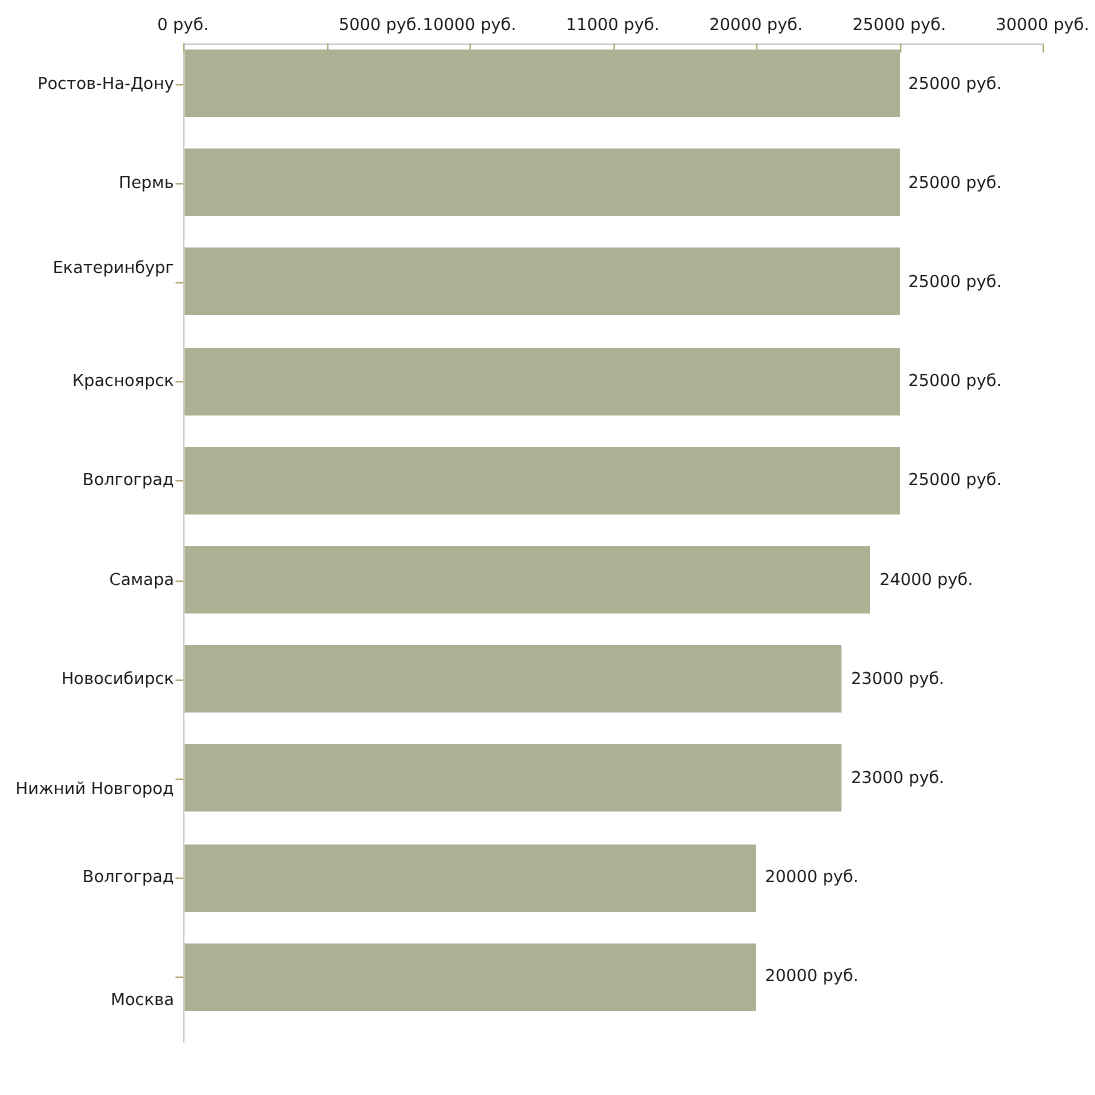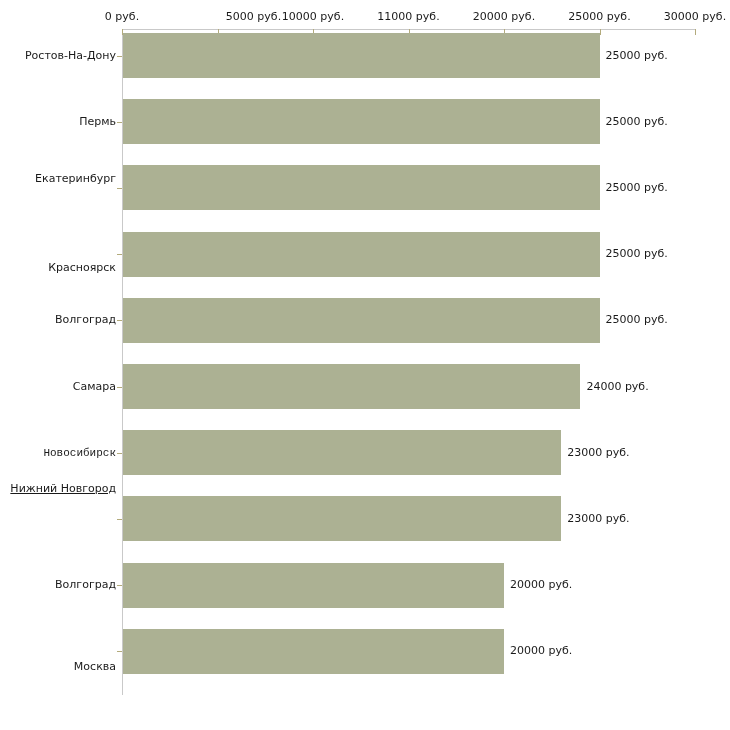--- a/index.html
+++ b/index.html
@@ -114,29 +114,29 @@
       <div class="x-tick-label" style="left: 695px;">30000 руб.</div>
     </div>
   <div id="y-ticks-layer">
       <div class="y-tick" style="top: 56px;"></div>
       <div class="y-tick-label" style="top: 55.5px;">Ростов-На-Дону</div>
       <div class="y-tick" style="top: 122px;"></div>
       <div class="y-tick-label" style="top: 121.7px;">Пермь</div>
       <div class="y-tick" style="top: 188px;"></div>
       <div class="y-tick-label" style="top: 179px;">Екатеринбург</div>
       <div class="y-tick" style="top: 254px;"></div>
-      <div class="y-tick-label" style="top: 254.1px; margin-top: 14px;">Красноярск</div>
+      <div class="y-tick-label" style="top: 254.1px;">Красноярск</div>
       <div class="y-tick" style="top: 320px;"></div>
       <div class="y-tick-label" style="top: 320.3px;">Волгоград</div>
       <div class="y-tick" style="top: 387px;"></div>
       <div class="y-tick-label" style="top: 386.5px;">Самара</div>
       <div class="y-tick" style="top: 453px;"></div>
-      <div class="y-tick-label" style="top: 452.7px; font-family: Liberation Mono, monospace;">Новосибирск</div>
+      <div class="y-tick-label" style="top: 452.7px;">Новосибирск</div>
       <div class="y-tick" style="top: 519px;"></div>
-      <div class="y-tick-label" style="top: 489px; text-decoration: underline;">Нижний Новгород</div>
+      <div class="y-tick-label" style="top: 526px;">Нижний Новгород</div>
       <div class="y-tick" style="top: 585px;"></div>
       <div class="y-tick-label" style="top: 585.1px;">Волгоград</div>
       <div class="y-tick" style="top: 651px;"></div>
       <div class="y-tick-label" style="top: 667px;">Москва</div>
     </div>
   <div id="bars-layer">
       <div class="bar" title="Ростов-На-Дону — 25000 руб." style="top: 33px; height: 45px; width: 476.5px; background: rgb(172, 177, 147);"></div>
       <div class="bar-value-label" style="left: 605.5px; top: 55.5px;">25000 руб.</div>
       <div class="bar" title="Пермь — 25000 руб." style="top: 99.2px; height: 45px; width: 476.5px; background: rgb(172, 177, 147);"></div>
       <div class="bar-value-label" style="left: 605.5px; top: 121.7px;">25000 руб.</div>

